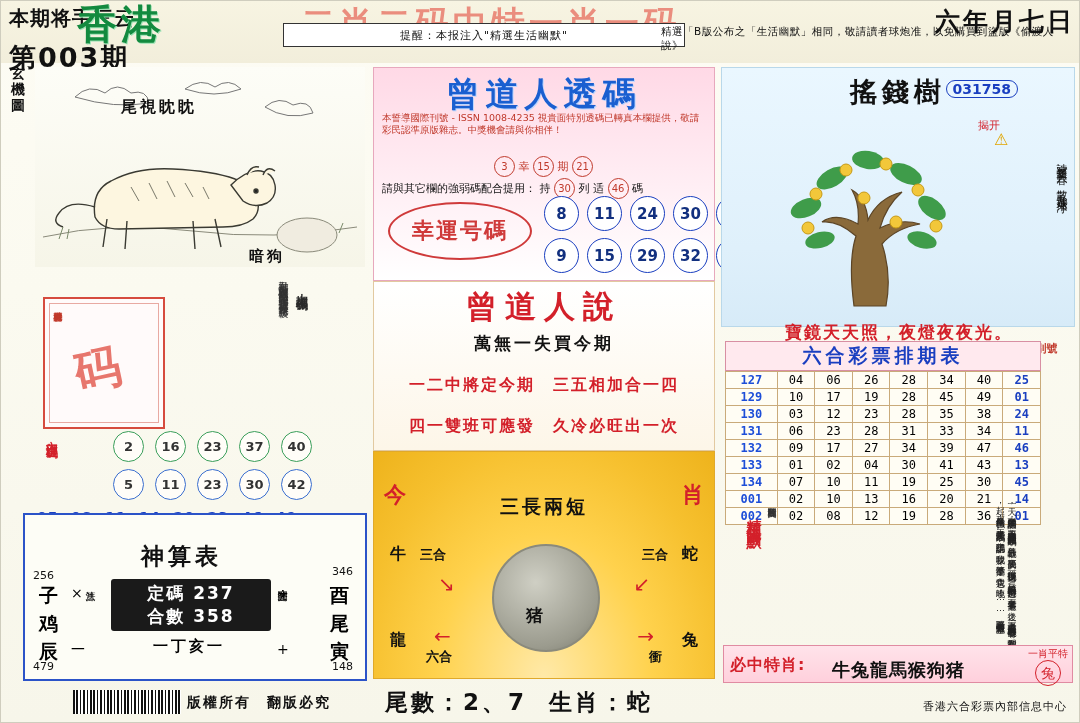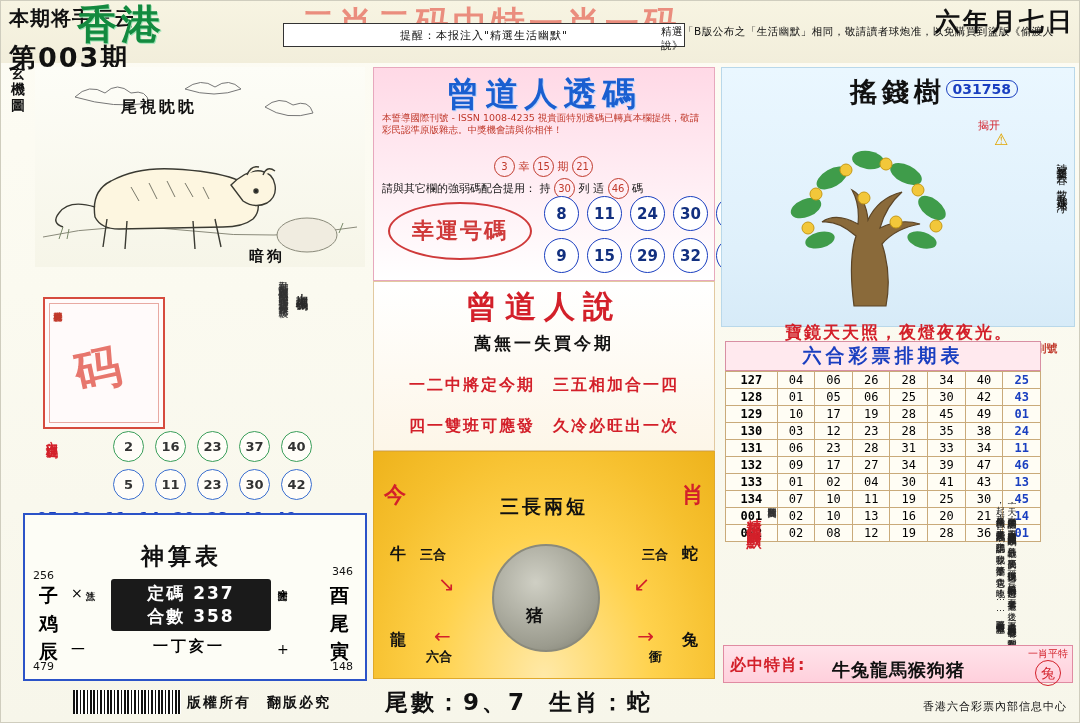--- a/index.html
+++ b/index.html
@@ -135,21 +135,21 @@
     border:1px solid #1a3fc0;border-radius:10px;padding:0 6px;}
   .r-poem{position:absolute;right:6px;top:86px;font-size:11px;color:#111;line-height:13px;
     writing-mode:vertical-rl;text-orientation:upright;height:150px;letter-spacing:2px;}
   .r-mirror{position:absolute;left:730px;top:320px;width:336px;font-size:17px;font-weight:bold;
     color:#d3202a;letter-spacing:2px;text-align:center;}
   .tbl{position:absolute;left:724px;top:340px;width:316px;border-collapse:collapse;}
   .tbl caption{caption-side:top;font-size:19px;font-weight:bold;color:#1a3fc0;
     background:#ffe9ee;border:1px solid #d88fa3;letter-spacing:4px;padding:1px 0;}
   .tbl td{border:1px solid #c9aa7a;font-size:12px;text-align:center;padding:1px 2px;
     font-family:"DejaVu Sans Mono","Liberation Mono",monospace;background:#fffdf4;}
-  .tbl td.first{color:#000000;font-weight:bold;}
+  .tbl td.first{color:#1d4ed8;font-weight:bold;}
   .tbl td.last{color:#1a3fc0;font-weight:bold;}
   .rt-head{position:absolute;left:1012px;top:340px;width:56px;font-size:11px;text-align:center;
     font-weight:bold;color:#c0392b;}
   .r-vert{position:absolute;left:728px;top:506px;width:34px;font-size:15px;font-weight:bold;color:#d3202a;
     writing-mode:vertical-rl;text-orientation:upright;letter-spacing:3px;line-height:18px;}
   .r-joke{position:absolute;left:766px;top:498px;width:250px;height:150px;font-size:9px;color:#222;
     line-height:11.5px;writing-mode:vertical-rl;text-orientation:upright;letter-spacing:.5px;}
   .r-bottom{position:absolute;left:722px;top:644px;width:348px;height:36px;
     background:linear-gradient(180deg,#ffe3ea,#ffd0dc);border:1px solid #e08ba2;}
   .r-bottom .lab{position:absolute;left:6px;top:9px;font-size:16px;font-weight:bold;color:#d3202a;letter-spacing:1px;}
@@ -373,30 +373,20 @@
         <td class="first">127</td>
         <td>04</td>
         <td>06</td>
         <td>26</td>
         <td>28</td>
         <td>34</td>
         <td>40</td>
         <td class="last">25</td>
       </tr>
       <tr>
-        <td class="first">128</td>
-        <td>01</td>
-        <td>05</td>
-        <td>06</td>
-        <td>25</td>
-        <td>30</td>
-        <td>42</td>
-        <td class="last">43</td>
-      </tr>
-      <tr>
         <td class="first">129</td>
         <td>10</td>
         <td>17</td>
         <td>19</td>
         <td>28</td>
         <td>45</td>
         <td>49</td>
         <td class="last">01</td>
       </tr>
       <tr>
@@ -481,17 +471,17 @@
     <div class="val">牛兔龍馬猴狗猪</div>
     <div class="tagr">
       <div>一肖平特</div>
       <div class="bigc">兔</div>
     </div>
   </div>
 
   <div class="barcode"></div>
   <div class="copyright">版權所有　翻版必究</div>
   <div class="footnums">
-    <span>尾數：</span><span>9、7</span>&nbsp;&nbsp;<span>生肖：</span><span>蛇</span>
+    <span>尾數：</span><span>2、7</span>&nbsp;&nbsp;<span>生肖：</span><span>蛇</span>
   </div>
   <div class="footright">香港六合彩票內部信息中心</div>
 
 </div>
 
 </body></html>

